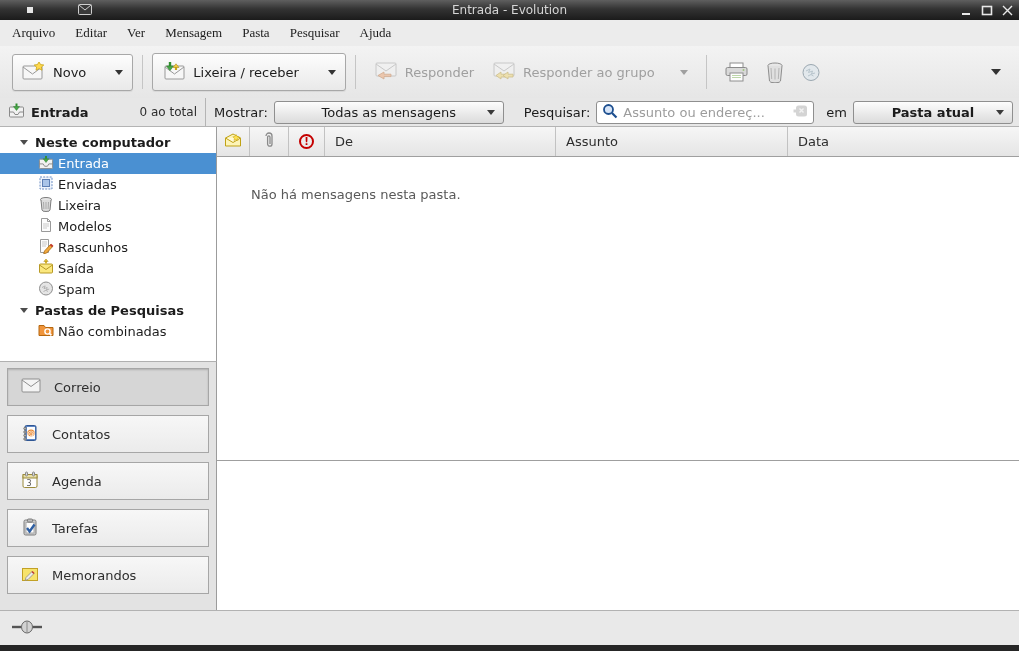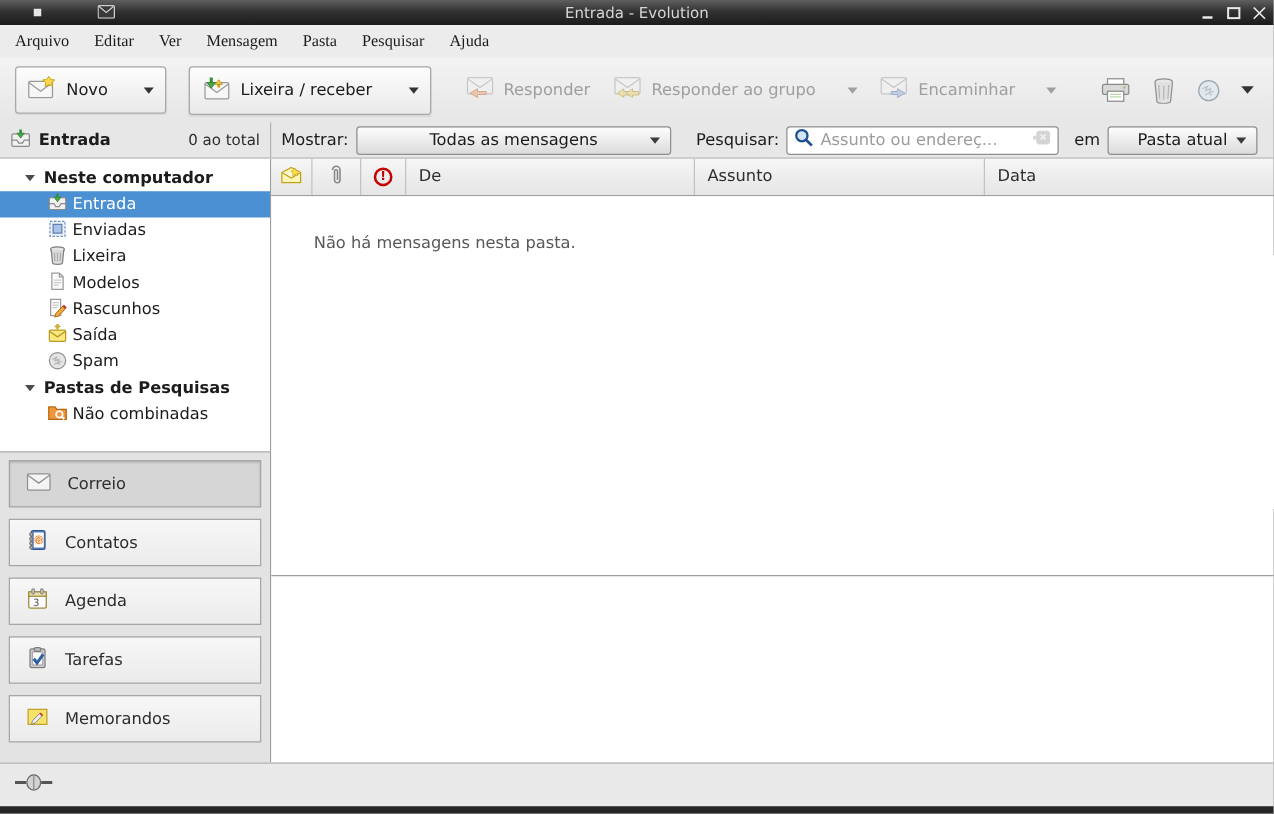--- a/index.html
+++ b/index.html
@@ -37,22 +37,22 @@
   
   .filterbar { position:absolute; top:98px; left:0; right:0; height:29px;
     background:#e7e7e7; border-bottom:1px solid #b4b4b4; display:flex; }
   .fb-left { width:217px; border-right:1px solid #b4b4b4; display:flex; align-items:center; padding:0 8px; gap:6px; }
   .fb-folder { font-weight:bold; }
   .fb-total { margin-left:auto; font-size:12px; color:#2d2d2d; }
   .fb-right { flex:1; display:flex; align-items:center; padding:0 6px 0 8px; gap:6px; }
   .combo { position:relative; height:23px; border:1px solid #8f8f8f; border-radius:3px;
     background:linear-gradient(#fdfdfd,#dbdbdb); display:flex; align-items:center; justify-content:center; }
   .combo .caret { position:absolute; right:8px; margin:0; border-top-color:#3a3a3a; }
-  .combo-mostrar { width:252px; }
-  .combo-scope { width:120px; }
+  .combo-mostrar { width:230px; }
+  .combo-scope { width:160px;font-weight:bold; }
   .searchbox { width:218px; height:23px; background:#fff; border:1px solid #8f8f8f; border-radius:3px;
     display:flex; align-items:center; padding:0 5px; gap:5px; }
   .searchbox input { flex:1; min-width:0; border:none; outline:none; background:transparent;
     font:13px "DejaVu Sans","Liberation Sans",sans-serif; color:#333; }
   .searchbox input::placeholder { color:#9c9c9c; }
   .fb-em { margin:0 0 0 6px; }
   
   .tree { position:absolute; top:127px; left:0; width:217px; height:234px;
     background:#fff; border-right:1px solid #9c9c9c; padding-top:5px; overflow:hidden; }
   .tree-row { height:21px; display:flex; align-items:center; gap:4px; }
@@ -168,31 +168,20 @@
     <div class="tool-btn disabled">
       <span>
         <svg width="24" height="18" viewBox="0 0 24 18">
             <rect x="2" y="1" width="20" height="13" rx="1" fill="#f3f3f3" stroke="#9a9a9a"></rect>
             <path d="M2 2 L12 9 L22 2" fill="none" stroke="#9a9a9a"></path>
             <path d="M9 10 L4 13.5 L9 17 v-2 h5 v-2.8 h-5z" fill="#efd267" stroke="#a8891a" stroke-width="0.8"></path>
             <path d="M16 10 L11 13.5 L16 17 v-2 h5 v-2.8 h-5z" fill="#efd267" stroke="#a8891a" stroke-width="0.8"></path>
           </svg>
       </span>
       <span>Responder ao grupo</span>
-      <span class="caret gray" style="margin-left:18px"></span>
-    </div>
-    <div class="tool-btn disabled">
-      <span>
-        <svg width="24" height="18" viewBox="0 0 24 18">
-            <rect x="1" y="1" width="20" height="13" rx="1" fill="#f3f3f3" stroke="#9a9a9a"></rect>
-            <path d="M1 2 L11 9 L21 2" fill="none" stroke="#9a9a9a"></path>
-            <path d="M14 10 L20 13.5 L14 17 v-2.4 h-5 v-2.4 h5z" fill="#8fabd8" stroke="#44699e" stroke-width="0.8"></path>
-          </svg>
-      </span>
-      <span>Encaminhar</span>
       <span class="caret gray" style="margin-left:18px"></span>
     </div>
     <div class="tool-sep"></div>
     <div class="icon-btn">
       <svg width="25" height="20" viewBox="0 0 25 20">
           <rect x="6" y="1" width="13" height="5" fill="#fff" stroke="#8e8e8e"></rect>
           <rect x="2" y="5.5" width="21" height="8" rx="1.5" fill="#d9d9d9" stroke="#8a8a8a"></rect>
           <rect x="6" y="11" width="13" height="8" fill="#fdfdfd" stroke="#8e8e8e"></rect>
           <path d="M8 13.5 h9 M8 15.5 h9" stroke="#bcd6a8"></path>
           <circle cx="19.5" cy="8" r="1" fill="#9fc27f"></circle>

